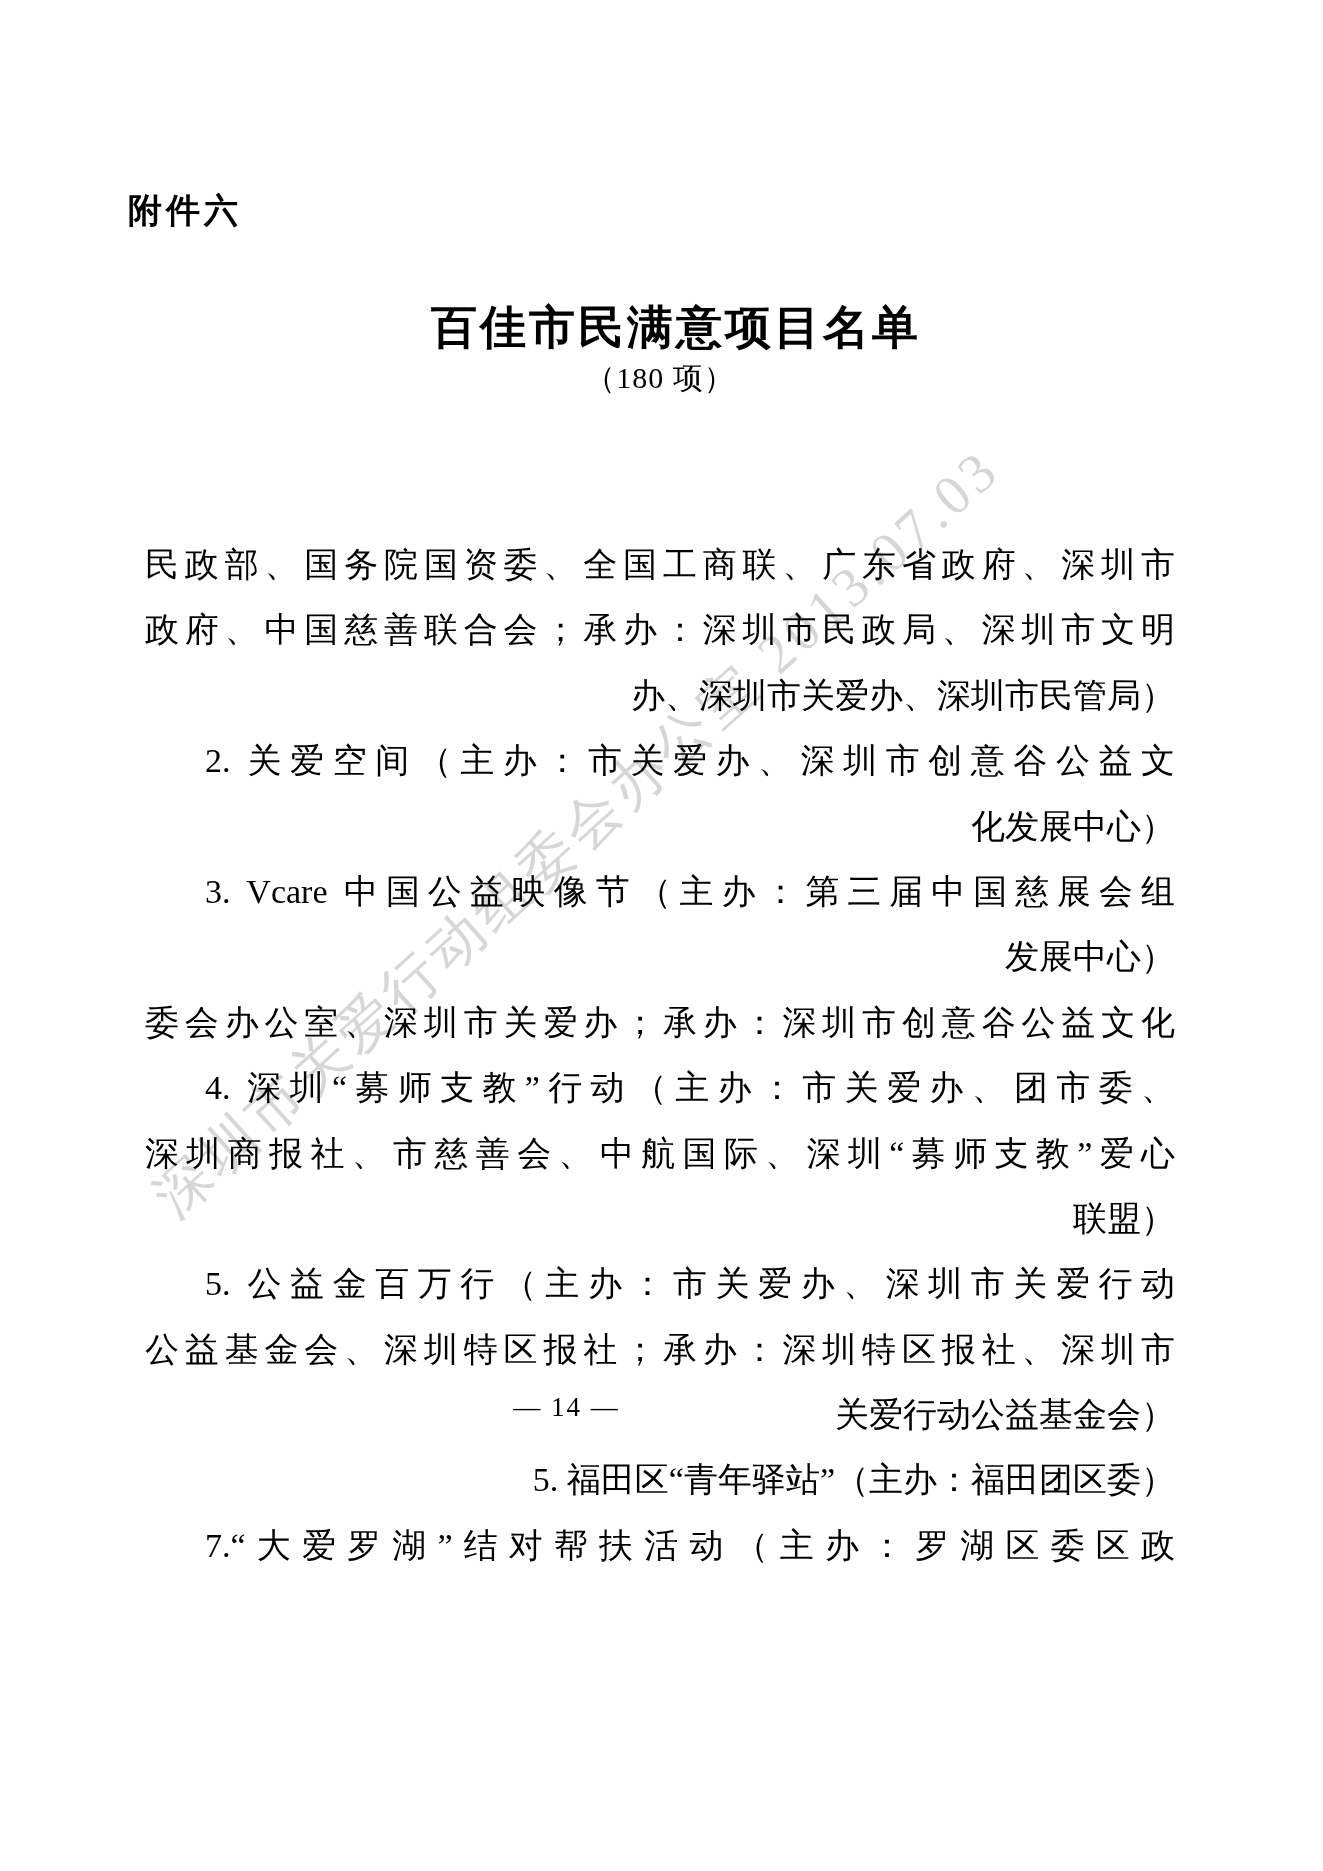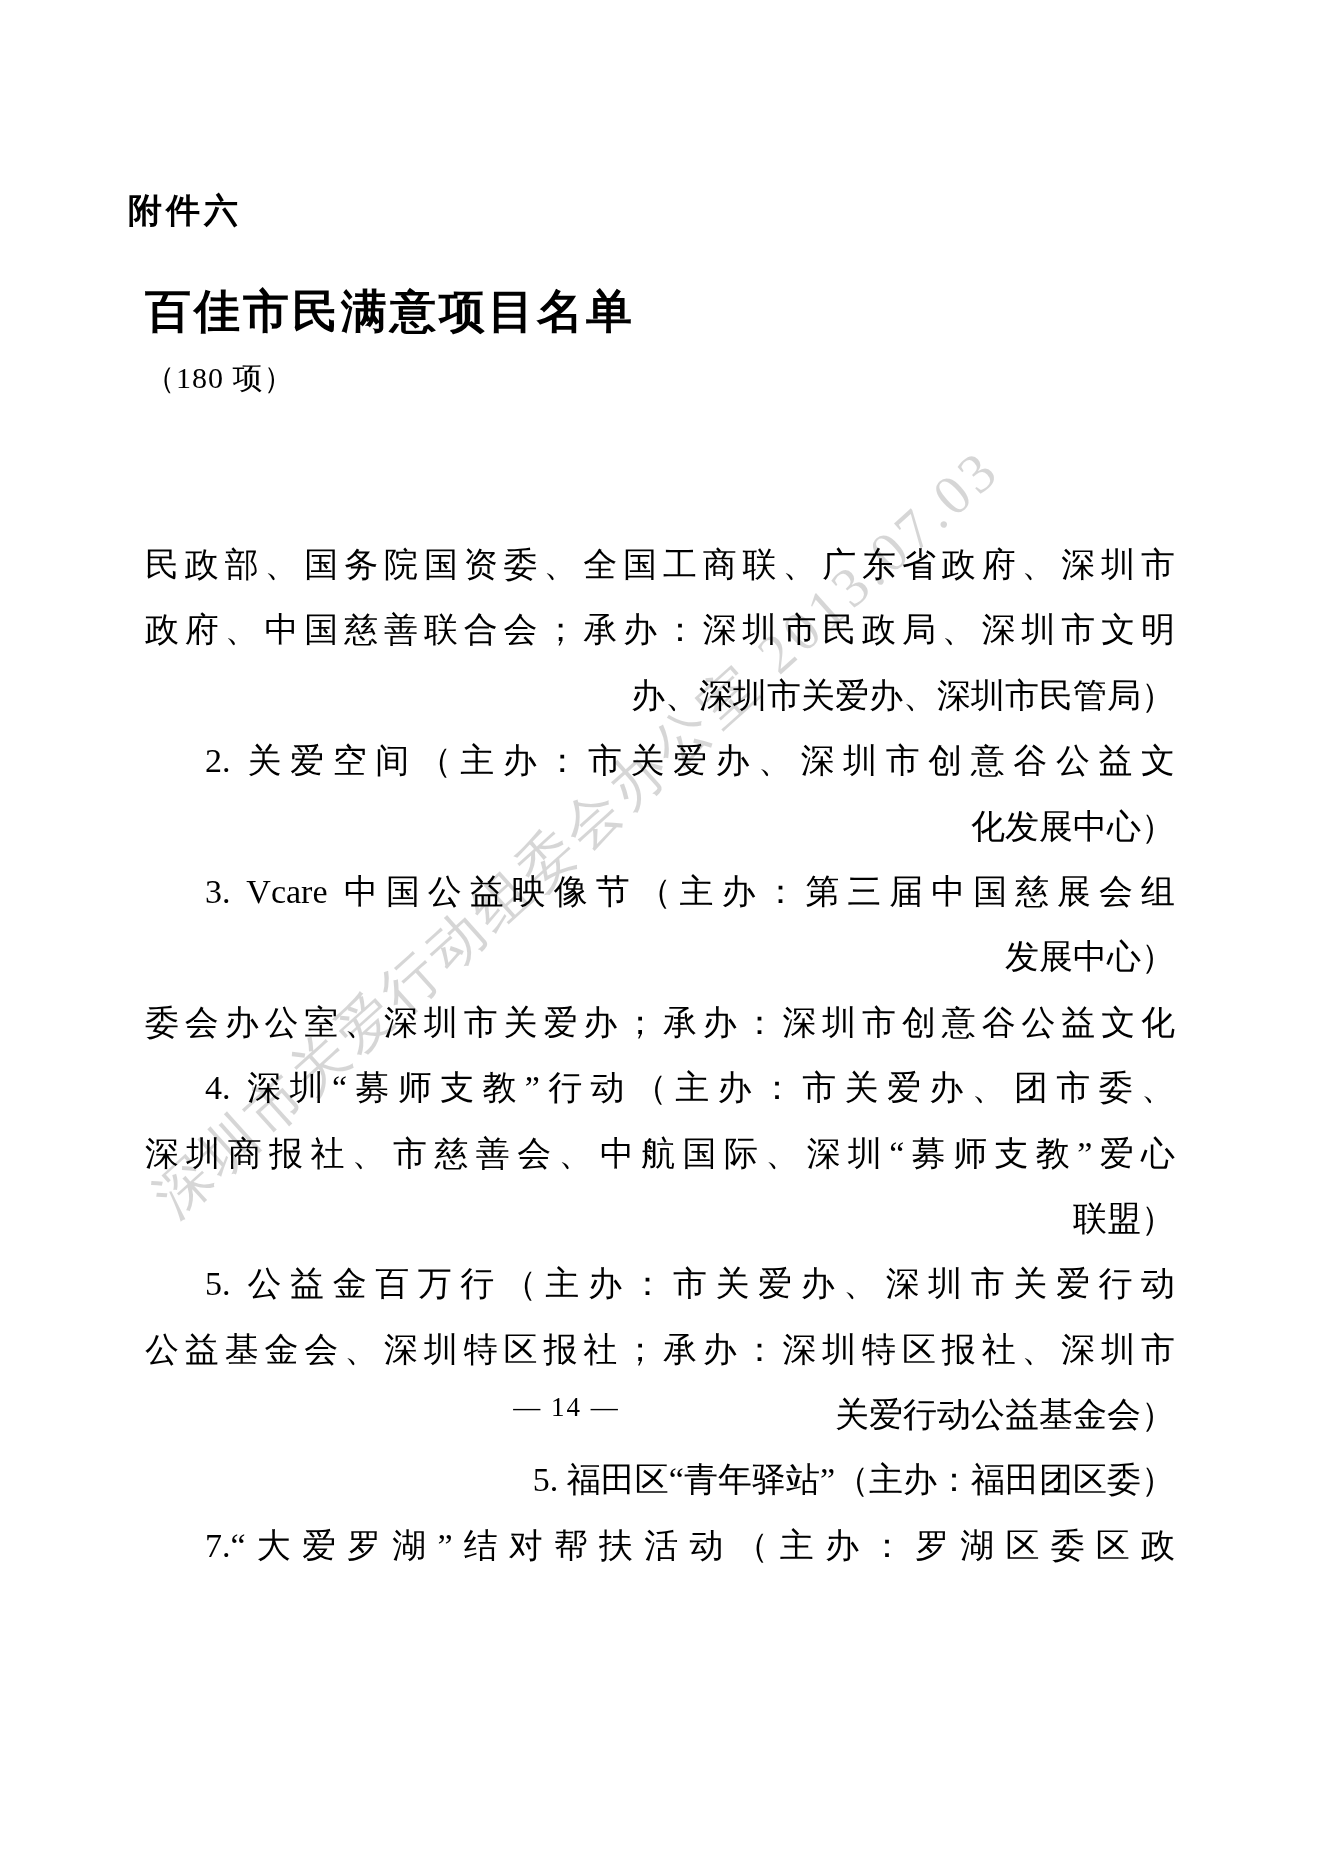--- a/index.html
+++ b/index.html
@@ -30,31 +30,32 @@
     position:absolute;
     left:128px; top:188px;
     font-size:34px;
     font-weight:600;
     letter-spacing:4px;
   }
   .title {
     position:absolute;
     left:145px; top:281px;
     width:1030px;
-    margin:0;
+    margin:16px;
+    text-align:center;
     font-size:46px;
     font-weight:bold;
     letter-spacing:3px;
     font-family:"Liberation Sans", sans-serif;
   }
   .subtitle {
     position:absolute;
     left:145px; top:358px;
     width:1030px;
-    text-align:left;
+    text-align:center;
     font-size:30px;
     letter-spacing:1px;
   }
   .body-block {
     position:absolute;
     left:145px; top:532px;
     width:1030px;
   }
   .line {
     height:65.4px;

